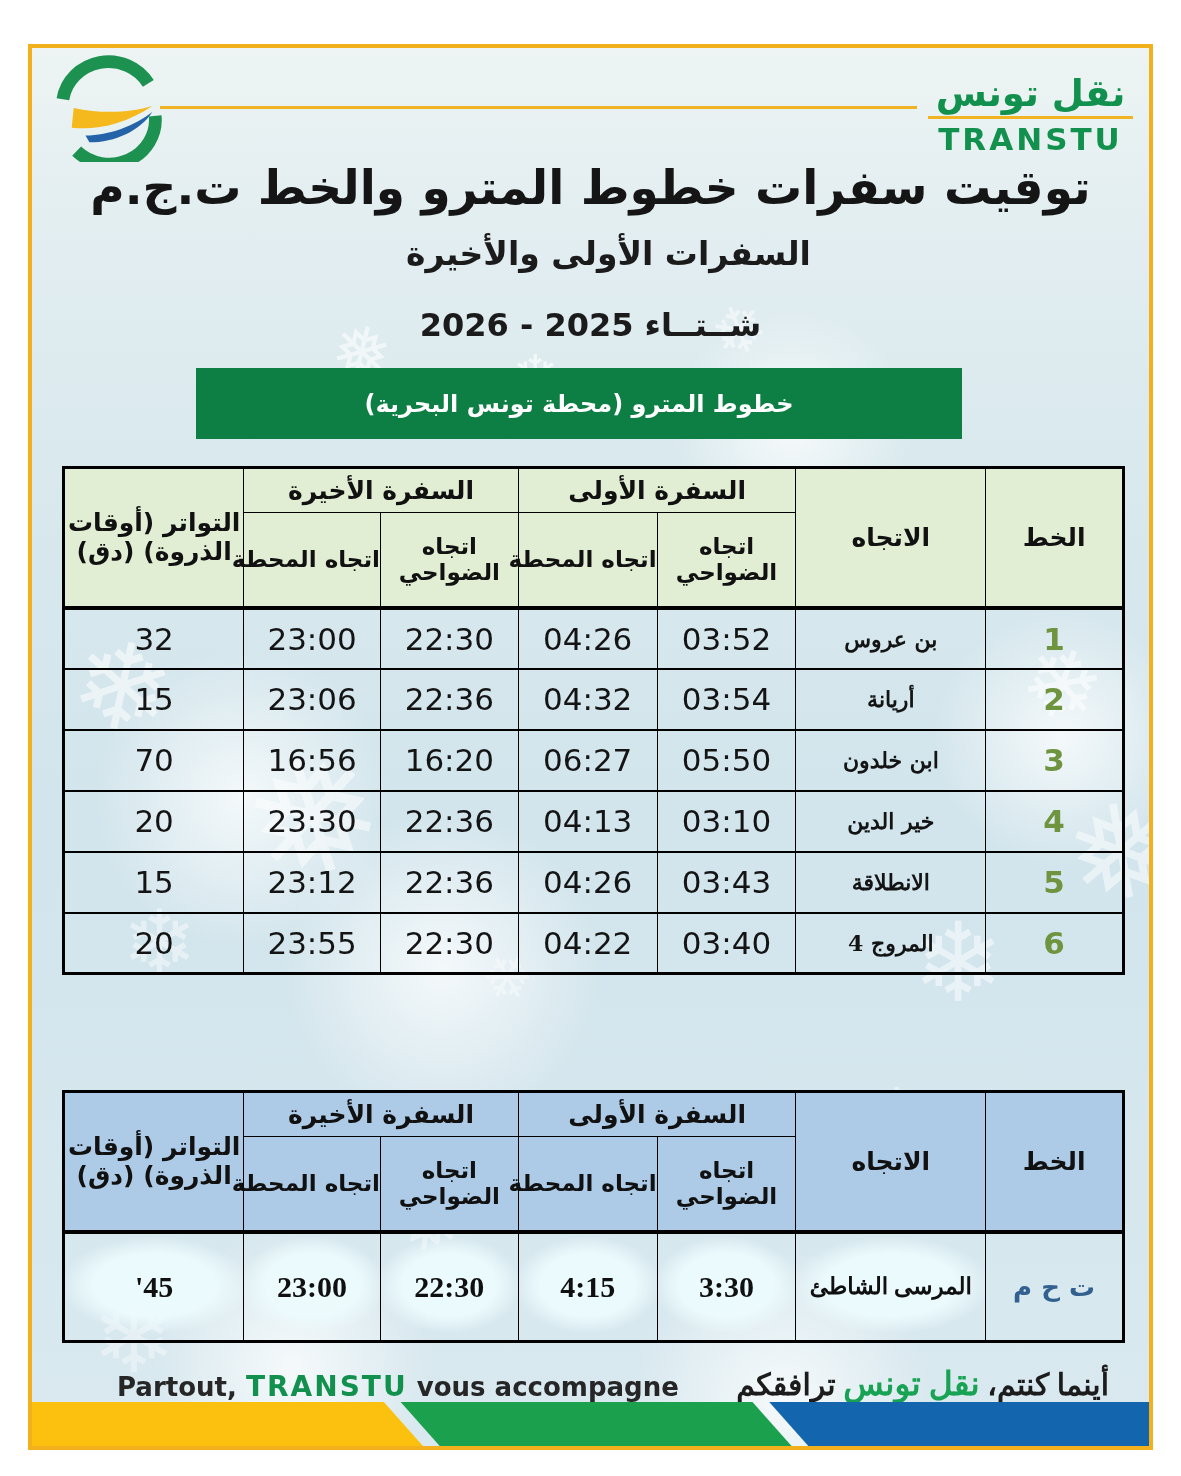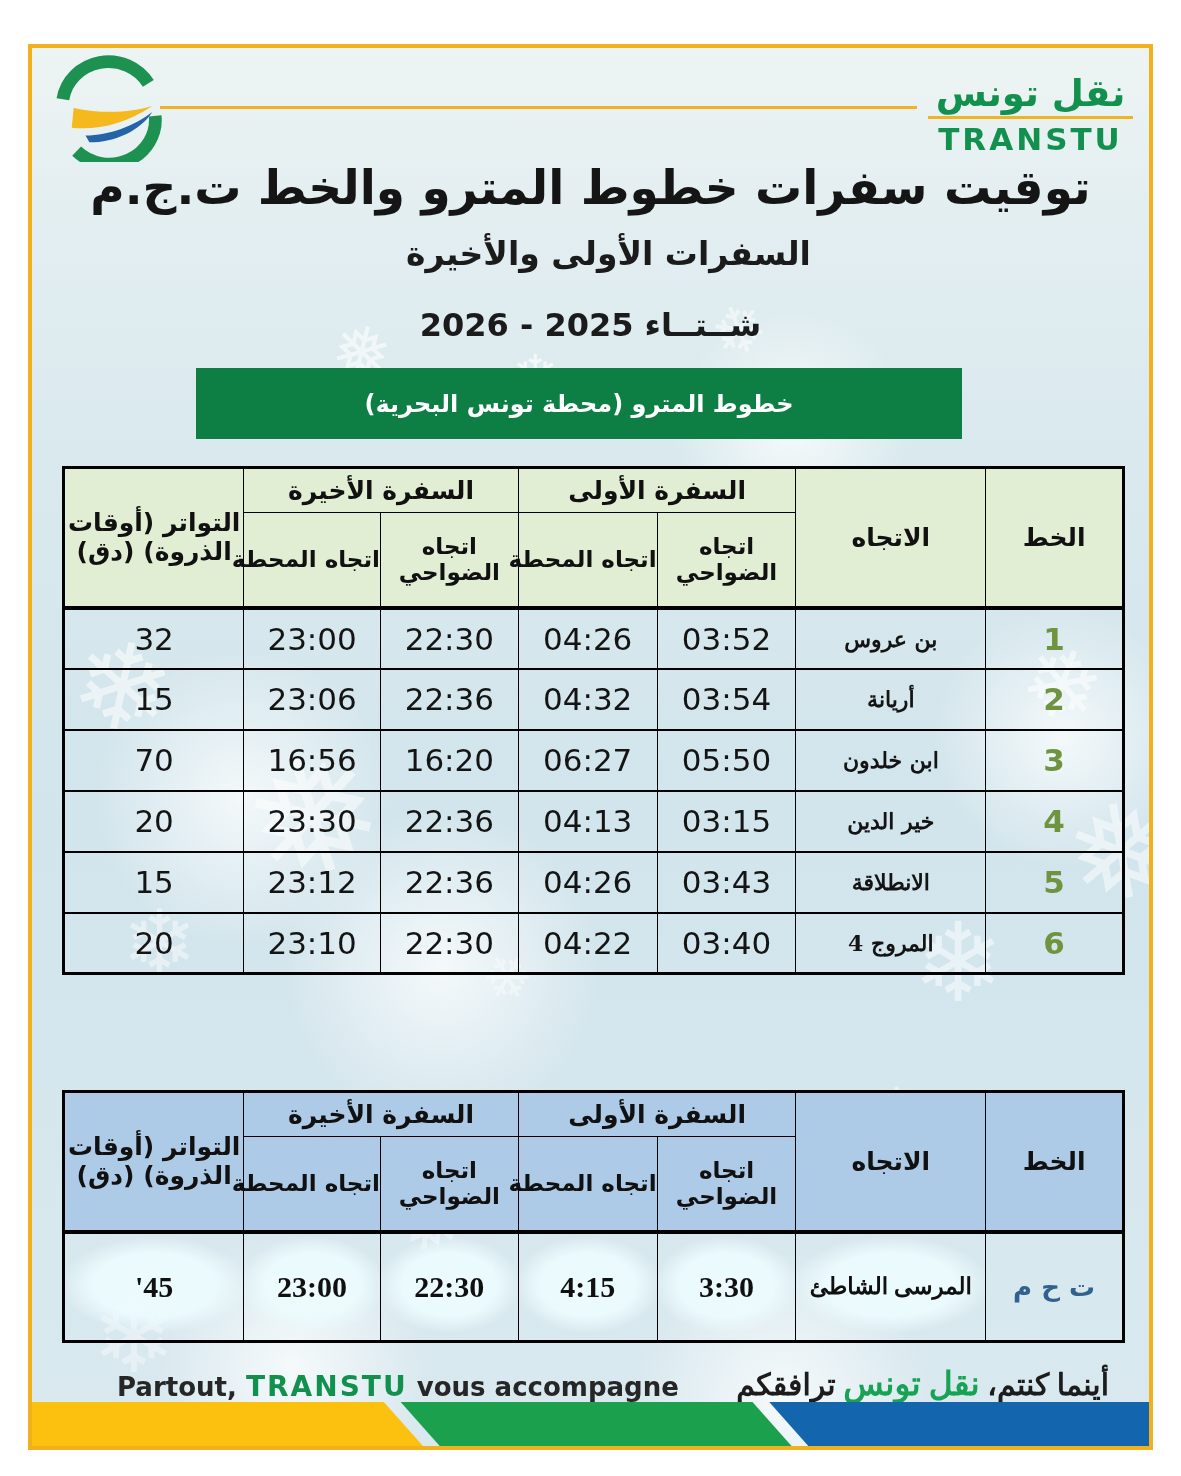--- a/index.html
+++ b/index.html
@@ -188,42 +188,42 @@
             <td class="c-dir">ابن خلدون</td>
             <td>05:50</td>
             <td>06:27</td>
             <td>16:20</td>
             <td>16:56</td>
             <td class="c-freq">70</td>
           </tr>
           <tr class="data-row">
             <td class="c-line">4</td>
             <td class="c-dir">خير الدين</td>
-            <td>03:15</td>
+            <td>03:10</td>
             <td>04:13</td>
             <td>22:36</td>
             <td>23:30</td>
             <td class="c-freq">20</td>
           </tr>
           <tr class="data-row">
             <td class="c-line">5</td>
             <td class="c-dir">الانطلاقة</td>
             <td>03:43</td>
             <td>04:26</td>
             <td>22:36</td>
             <td>23:12</td>
             <td class="c-freq">15</td>
           </tr>
           <tr class="data-row">
             <td class="c-line">6</td>
             <td class="c-dir">المروج 4</td>
             <td>03:40</td>
             <td>04:22</td>
             <td>22:30</td>
-            <td>23:10</td>
+            <td>23:55</td>
             <td class="c-freq">20</td>
           </tr>
         </tbody>
       </table>
 
 
       <table class="sched t-tgm">
         <colgroup>
           <col style="width:13%">
             <col style="width:17.9%">

